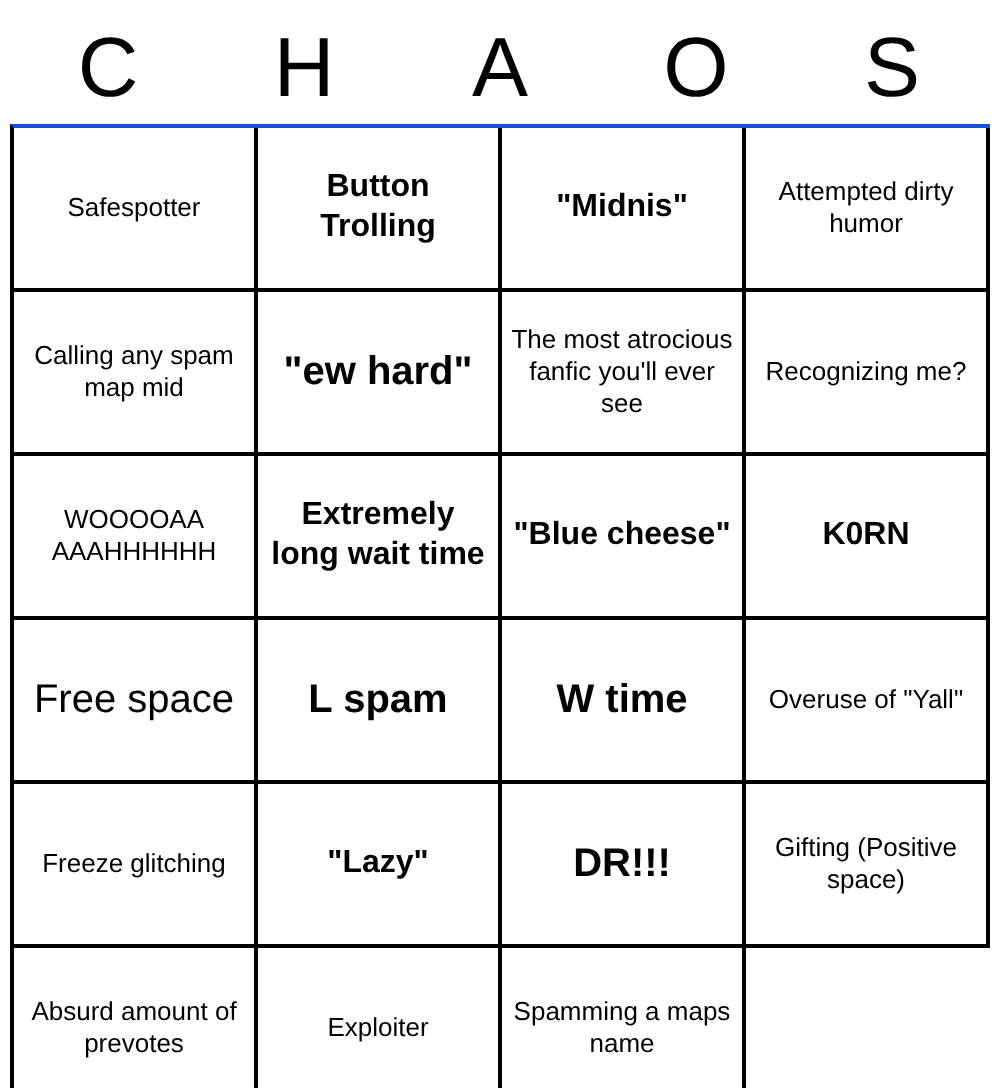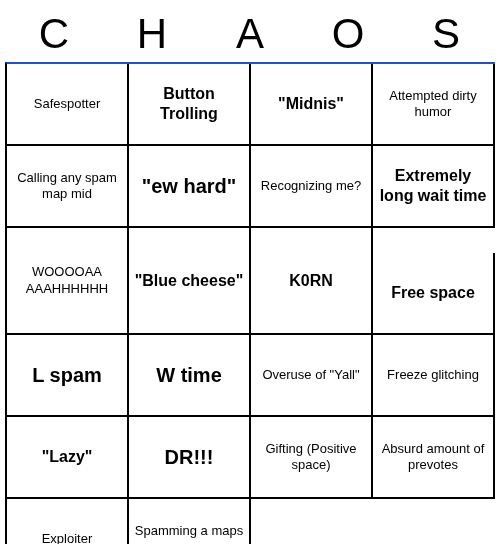--- a/index.html
+++ b/index.html
@@ -64,46 +64,46 @@
       font-size: 20px;
       font-weight: bold;
     }
 
     .bingo-cell.medium-text {
       font-size: 16px;
       font-weight: bold;
     }
 
     .bingo-cell.free-space {
-      font-size: 16px;
-      font-weight: bold;
-      margin-top: 25px;
+      font-size: 20px;
+      font-weight: normal;
     }
   </style>
 </head>
 <body>
 
 <div class="bingo-container">
   <div class="bingo-title">
     <span>C</span>
     <span>H</span>
     <span>A</span>
     <span>O</span>
     <span>S</span>
   </div>
   <div class="bingo-grid">
   <div class="bingo-cell">Safespotter</div>
       <div class="bingo-cell medium-text">Button Trolling</div>
       <div class="bingo-cell medium-text">"Midnis"</div>
       <div class="bingo-cell">Attempted dirty humor</div>
       <div class="bingo-cell">Calling any spam map mid</div>
       <div class="bingo-cell large-text">"ew hard"</div>
+      <div class="bingo-cell">The most atrocious fanfic you'll ever see</div>
       <div class="bingo-cell">Recognizing me?</div>
+      <div class="bingo-cell">WOOOOAA AAAHHHHHH</div>
       <div class="bingo-cell medium-text">Extremely long wait time</div>
-      <div class="bingo-cell">WOOOOAA AAAHHHHHH</div>
       <div class="bingo-cell medium-text">"Blue cheese"</div>
       <div class="bingo-cell medium-text">K0RN</div>
       <div class="bingo-cell free-space">Free space</div>
       <div class="bingo-cell large-text">L spam</div>
       <div class="bingo-cell large-text">W time</div>
       <div class="bingo-cell">Overuse of "Yall"</div>
       <div class="bingo-cell">Freeze glitching</div>
       <div class="bingo-cell medium-text">"Lazy"</div>
       <div class="bingo-cell large-text">DR!!!</div>
       <div class="bingo-cell">Gifting (Positive space)</div>

